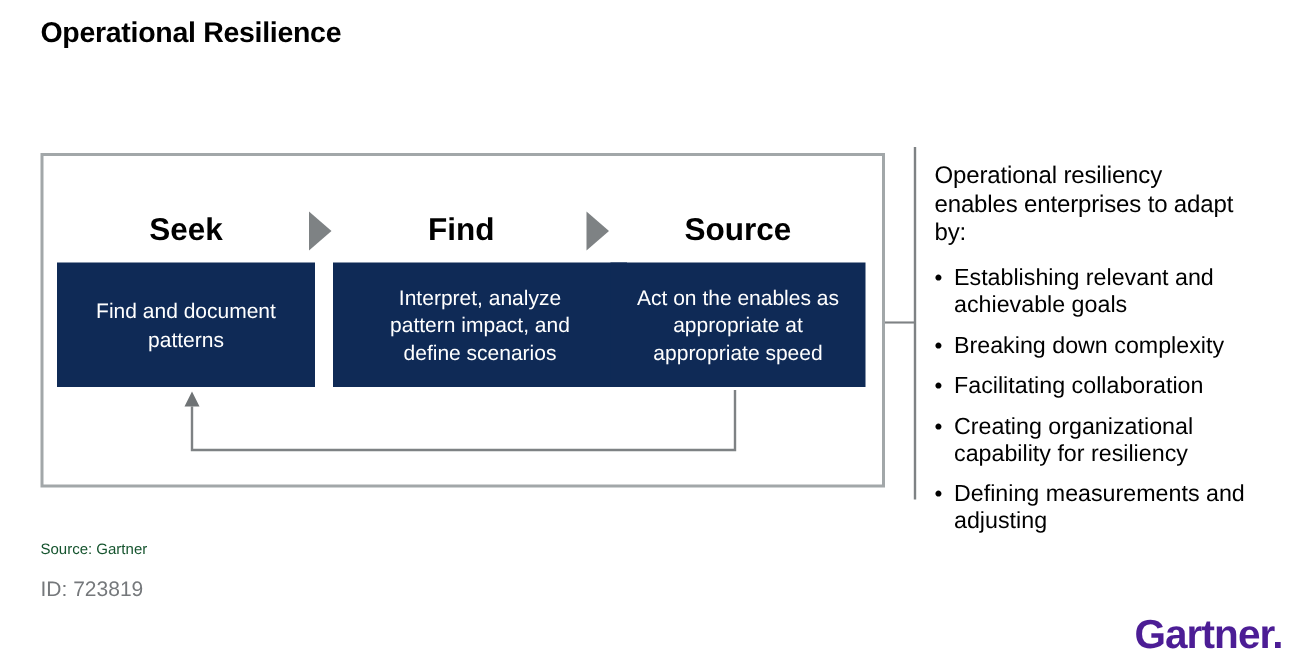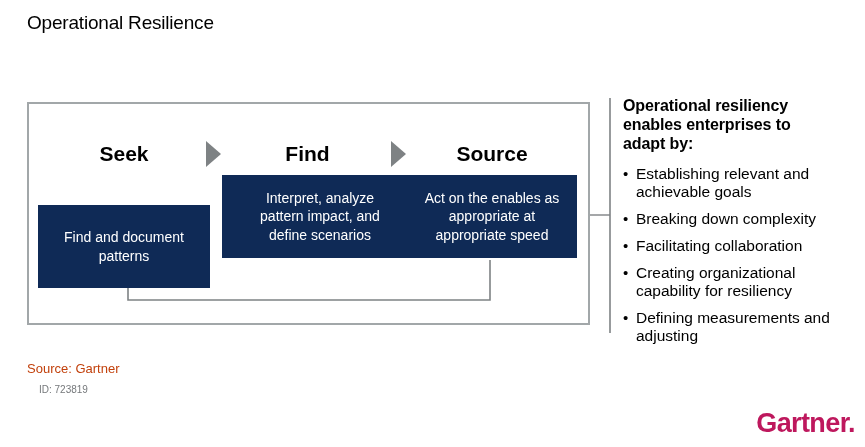--- a/index.html
+++ b/index.html
@@ -8,21 +8,21 @@
     position:relative;
     background:#ffffff;
     font-family:"Liberation Sans", sans-serif;
     color:#000;
     overflow:hidden;
   }
   * { box-sizing:border-box; }
 
   .page-title {
     position:absolute; left:27px; top:12px;
-    font-size:19px; font-weight:normal; letter-spacing:-0.2px;
+    font-size:19px; font-weight:bold; letter-spacing:-0.2px;
   }
 
   .outer-box {
     position:absolute; left:27px; top:102px;
     width:563px; height:223px;
     border:2px solid #a2a7a9;
   }
 
   .stage-label {
     position:absolute; top:141px;
@@ -41,58 +41,58 @@
   }
   .tri.t0 { left:206px; }
   .tri.t1 { left:391px; }
 
   .stage-box {
     position:absolute; top:175px; height:83px;
     background:#0f2a56; color:#ffffff;
     display:flex; align-items:center; justify-content:center;
     text-align:center; font-size:14px; line-height:1.3;
   }
-  .stage-box.b0 { left:38px;  width:172px;margin-top:30px; }
+  .stage-box.b0 { left:38px;  width:172px; }
   .stage-box.b1 { left:222px; width:196px; }
   .stage-box.b2 { left:407px; width:170px; }
   .stage-box .box-text { max-width:138px; }
   .stage-box.b0 .box-text { max-width:124px; }
 
   svg.lines {
     position:absolute; left:0; top:0;
     width:865px; height:447px;
     pointer-events:none;
   }
 
   .side-panel { position:absolute; left:623px; top:96px; width:237px; }
   .panel-heading {
-    font-size:16px; font-weight:bold; line-height:1.2;
-    max-width:205px; letter-spacing:-0.1px;
+    font-size:16px; font-weight:normal; line-height:1.2;
+    max-width:205px; letter-spacing:-0.1px;margin-top:12px;
   }
   .panel-bullets { list-style:none; margin:11px 0 0 0; padding:0; }
   .panel-bullets li {
     position:relative; padding-left:13px;
     font-size:15.5px; line-height:1.17;
     margin-bottom:9px; max-width:232px;
   }
   .panel-bullets li .bullet-dot {
     position:absolute; left:0; top:0; font-size:15px;
   }
 
   .source-text {
     position:absolute; left:27px; top:361px;
-    font-size:13px; color:#c2410c;
+    font-size:10px; color:#14532d;
   }
   .id-text {
-    position:absolute; left:39px; top:384px;
-    font-size:10px; color:#75787b;
+    position:absolute; left:27px; top:384px;
+    font-size:14px; color:#75787b;
   }
   .gartner-logo {
     position:absolute; right:10px; bottom:8px;
-    font-size:27px; font-weight:bold; color:#be185d;
+    font-size:27px; font-weight:bold; color:#4c1d95;
     letter-spacing:-0.6px;
   }
 </style>
 </head>
 <body>
 
 <div class="page-title">Operational Resilience</div>
 
 <svg class="lines" viewBox="0 0 865 447">
   <path d="M490 260 V300 H128 V271" fill="none" stroke="#7e8284" stroke-width="1.6"></path>

